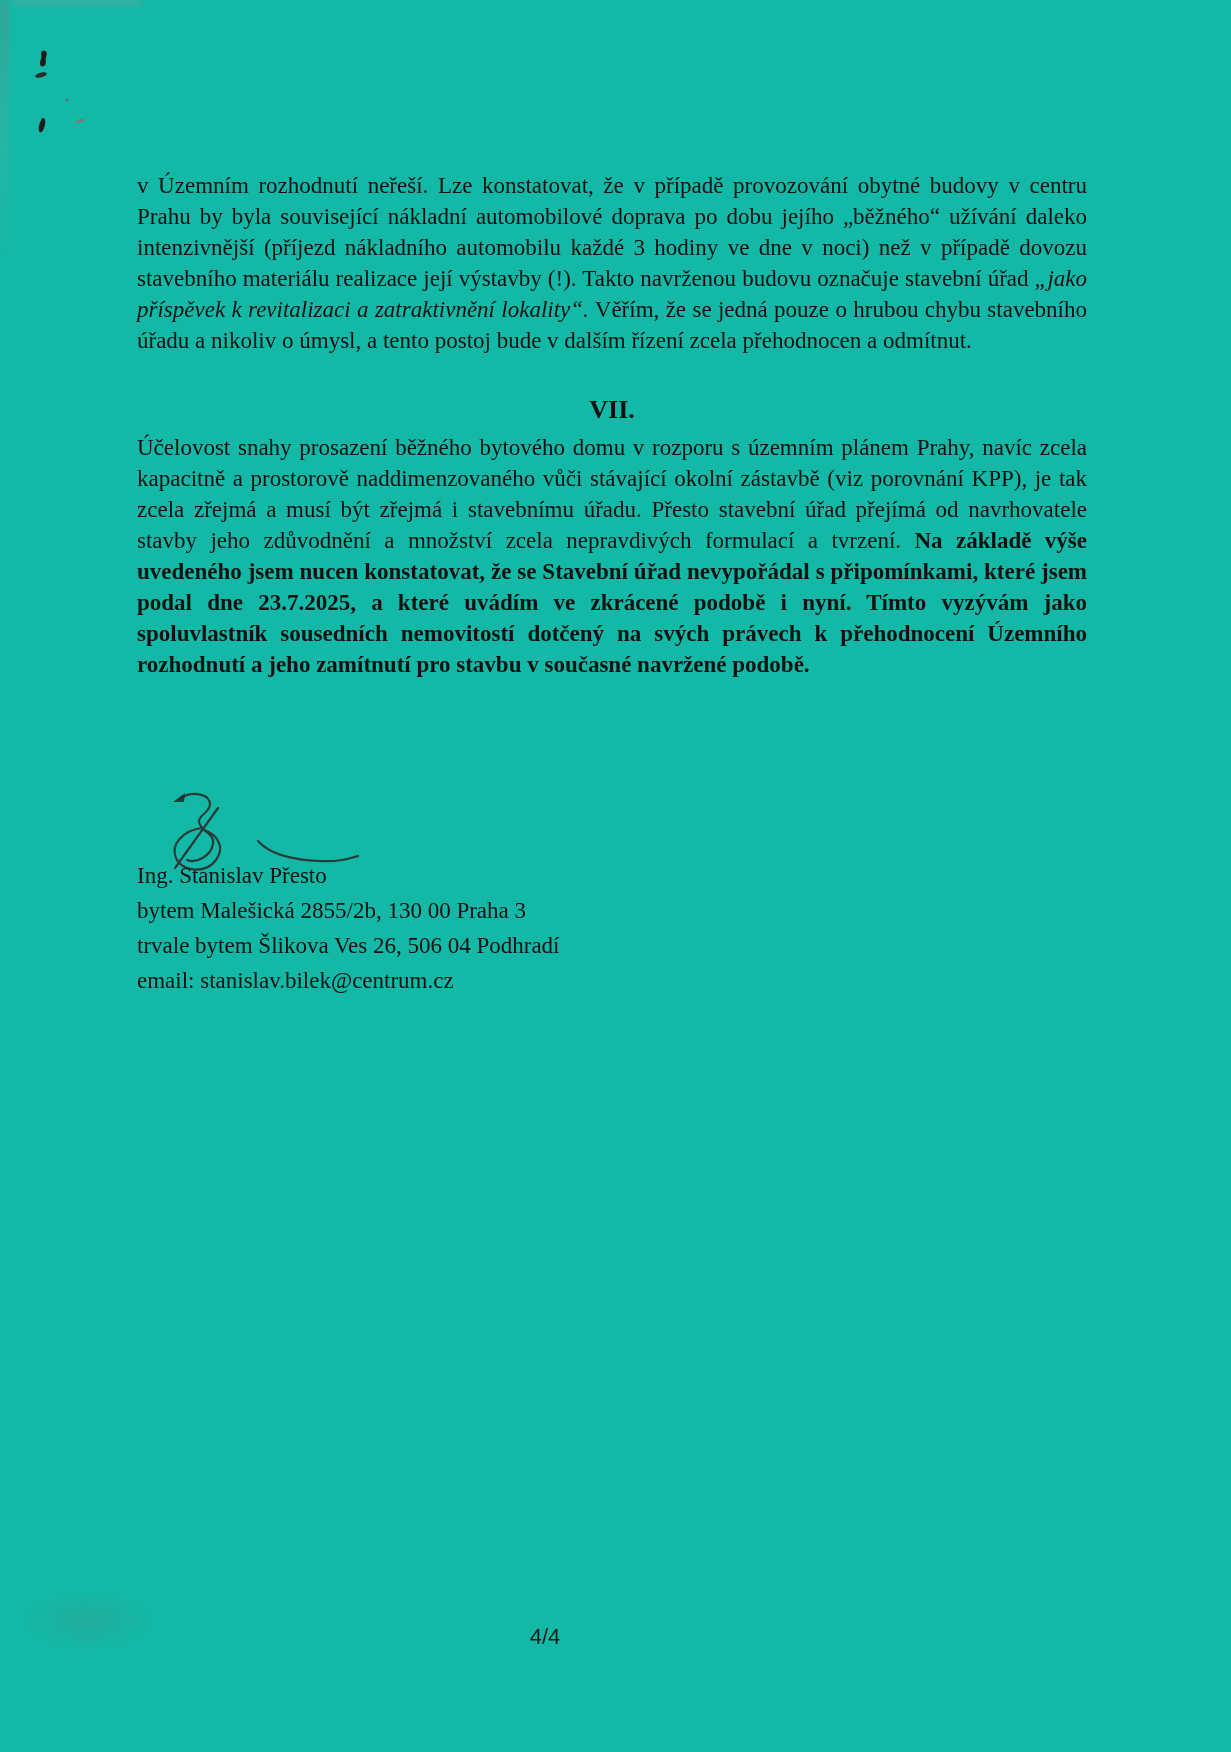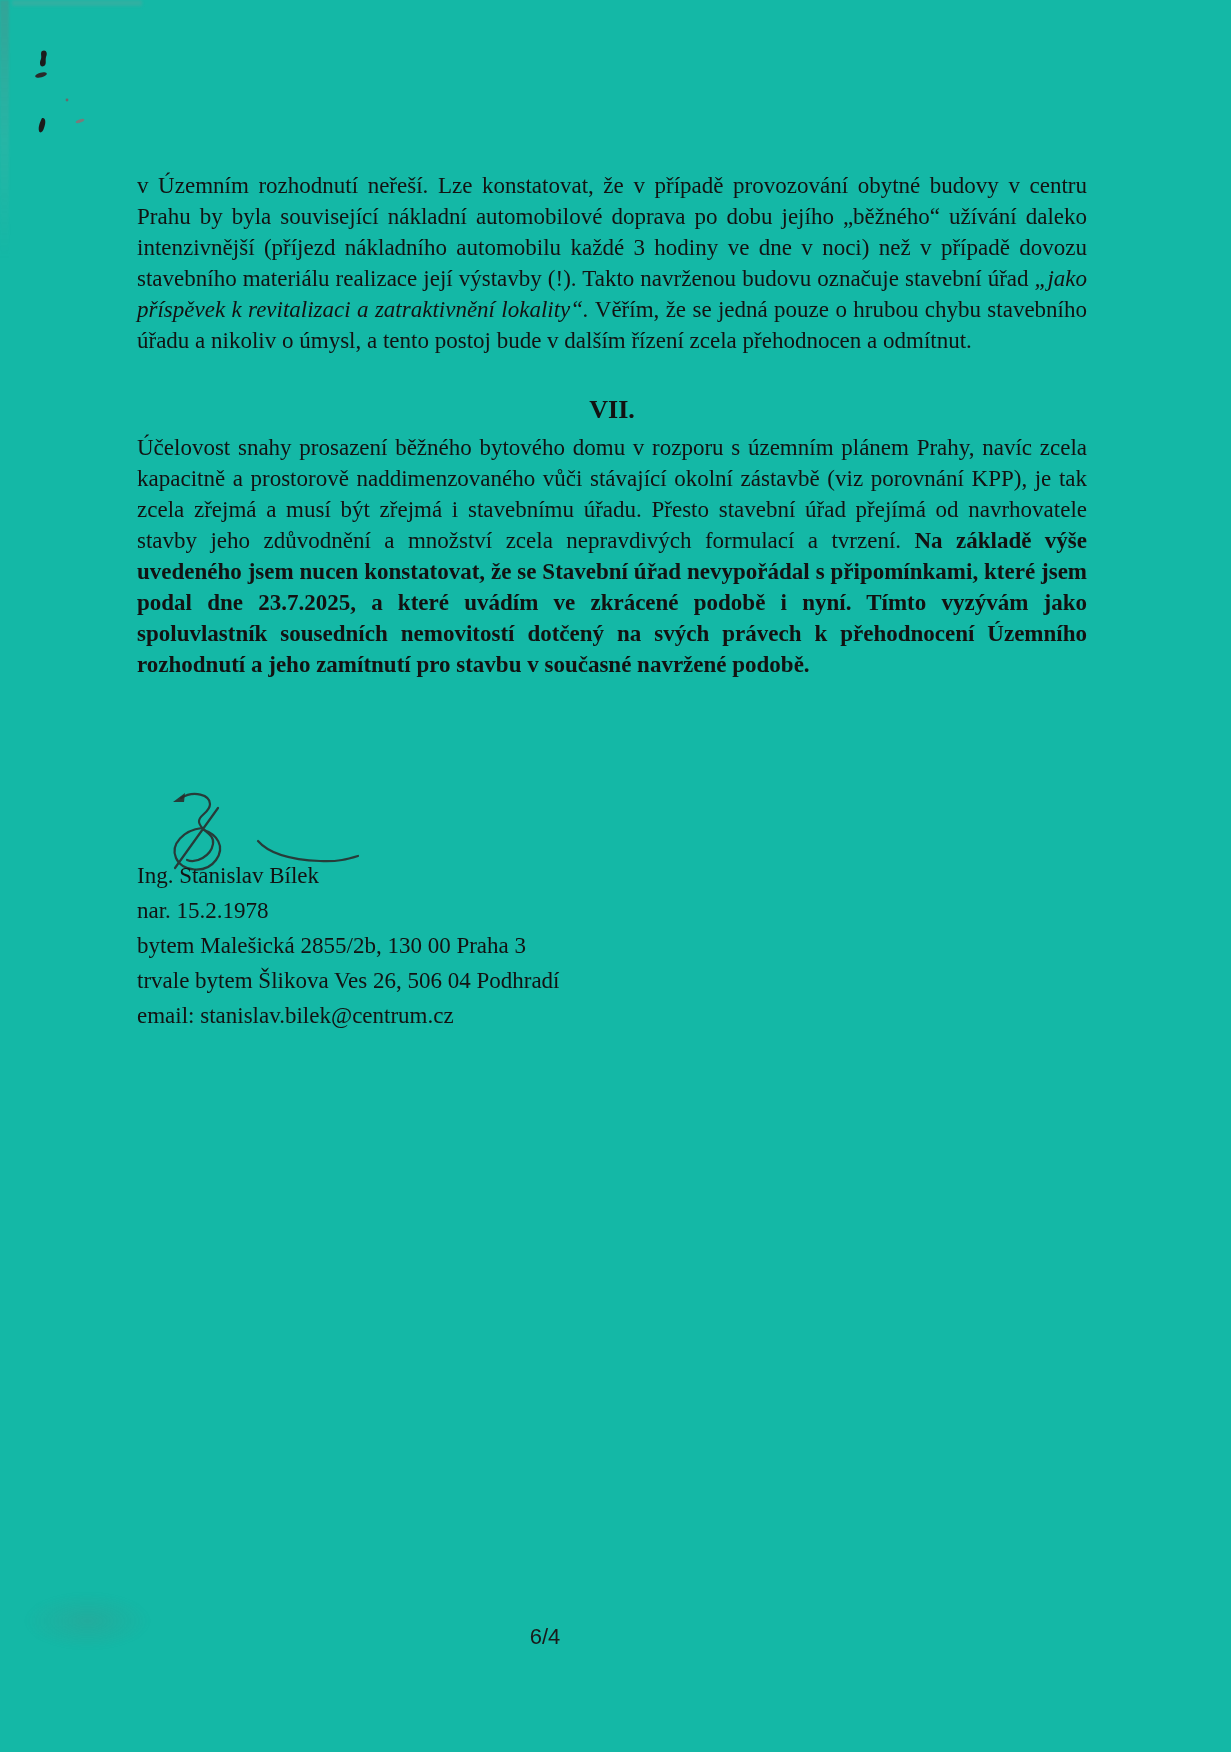--- a/index.html
+++ b/index.html
@@ -82,22 +82,21 @@
     <g fill="none" stroke="#2a2a2a" stroke-width="2.2" stroke-linecap="round" opacity="0.88">
       <path d="M41,10 C54,2 70,7 70,16 C70,25 58,27 59,34 C60,43 75,45 73,56 C71,68 56,76 47,72"></path>
       <path d="M62,40 C44,42 30,56 36,70 C42,84 66,86 76,72 C86,58 76,46 64,42"></path>
       <path d="M78,20 L35,80"></path>
       <path d="M118,53 C130,67 155,72 180,73 C198,74 208,71 218,68"></path>
     </g>
     <polygon points="33,14 45,5 44,14" fill="#2a2a2a" opacity="0.88"></polygon>
   </svg>
 
   <div class="signature-text">
-    <div class="sig-line">Ing. Stanislav Bílek</div>
-    <div class="sig-line">nar. 15.2.1978</div>
+    <div class="sig-line">Ing. Stanislav Přesto</div>
     <div class="sig-line">bytem Malešická 2855/2b, 130 00 Praha 3</div>
     <div class="sig-line">trvale bytem Šlikova Ves 26, 506 04 Podhradí</div>
     <div class="sig-line">email: stanislav.bilek@centrum.cz</div>
   </div>
 
-  <div class="page-number">6/4</div>
+  <div class="page-number">4/4</div>
 
 </div>
 
 </body></html>

